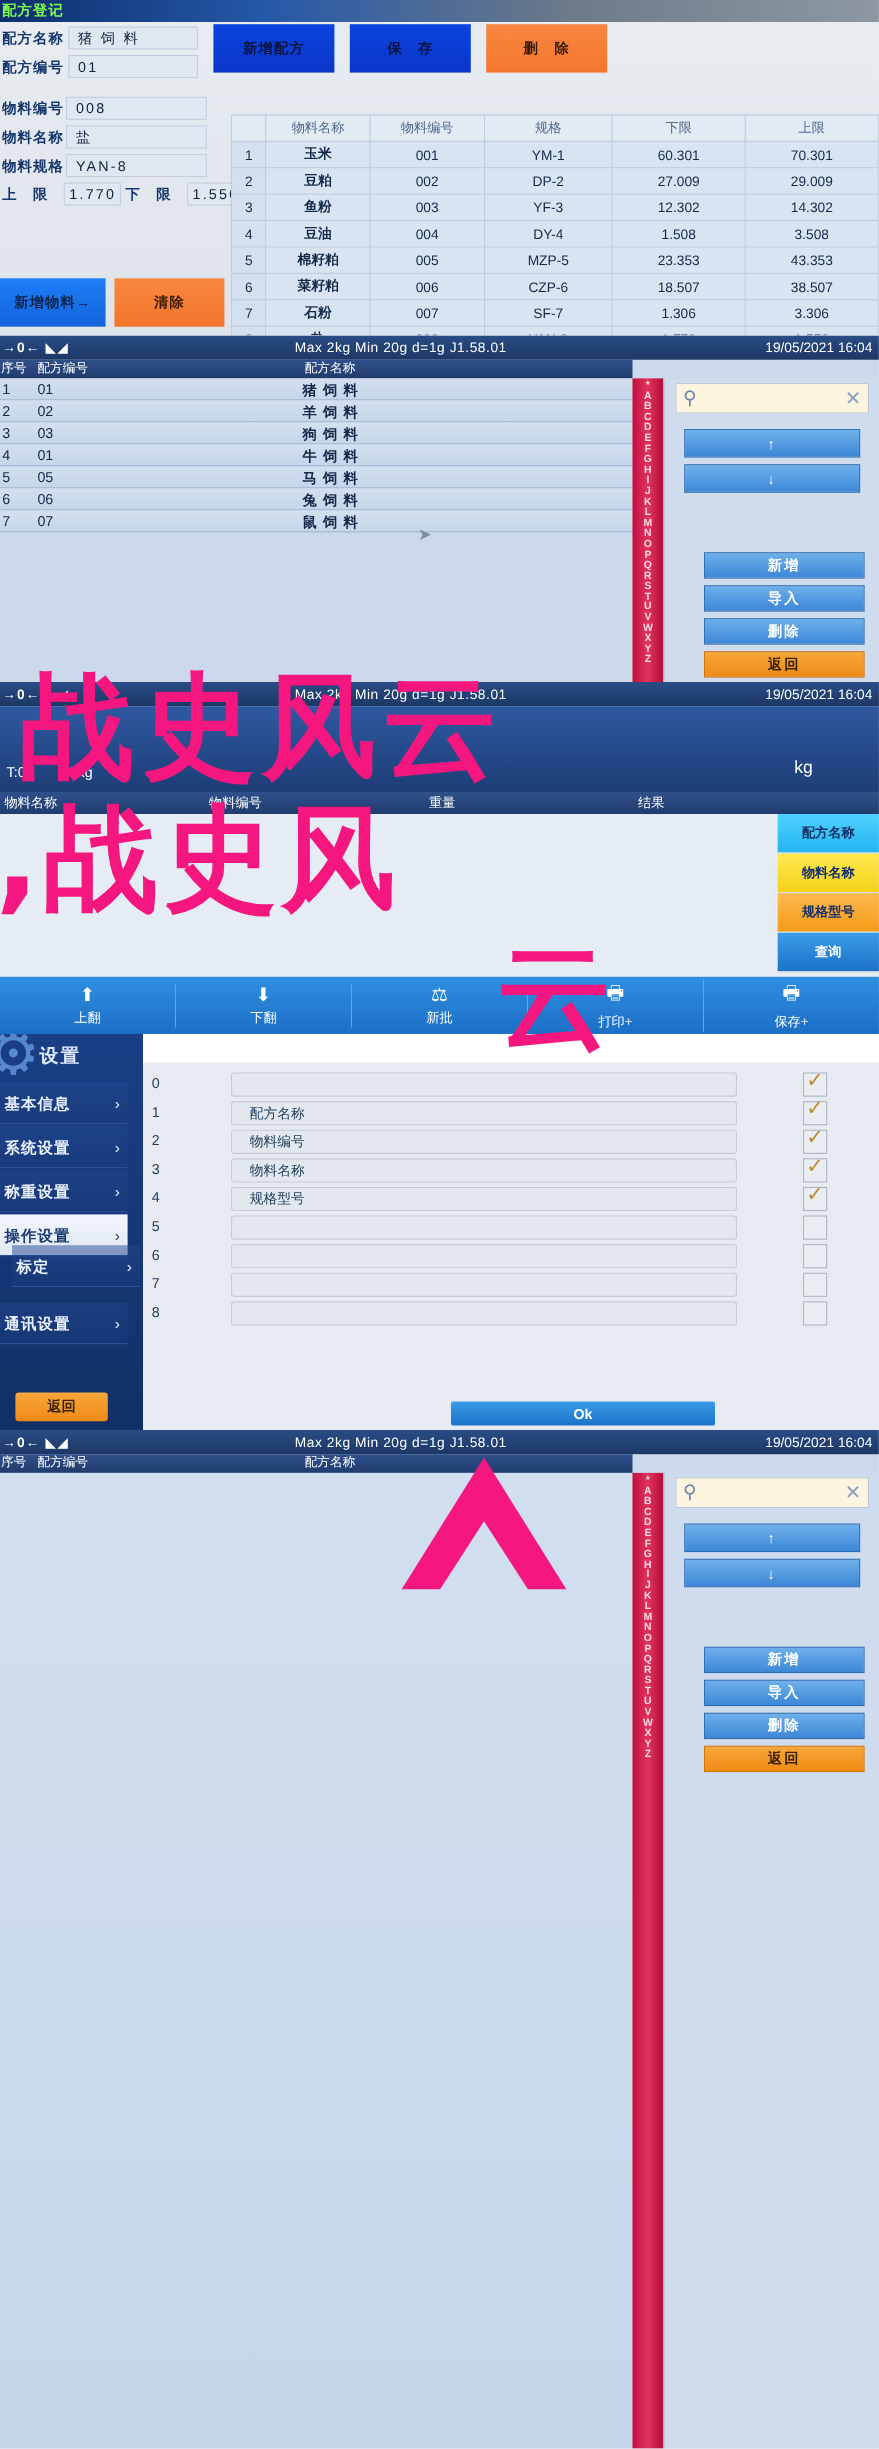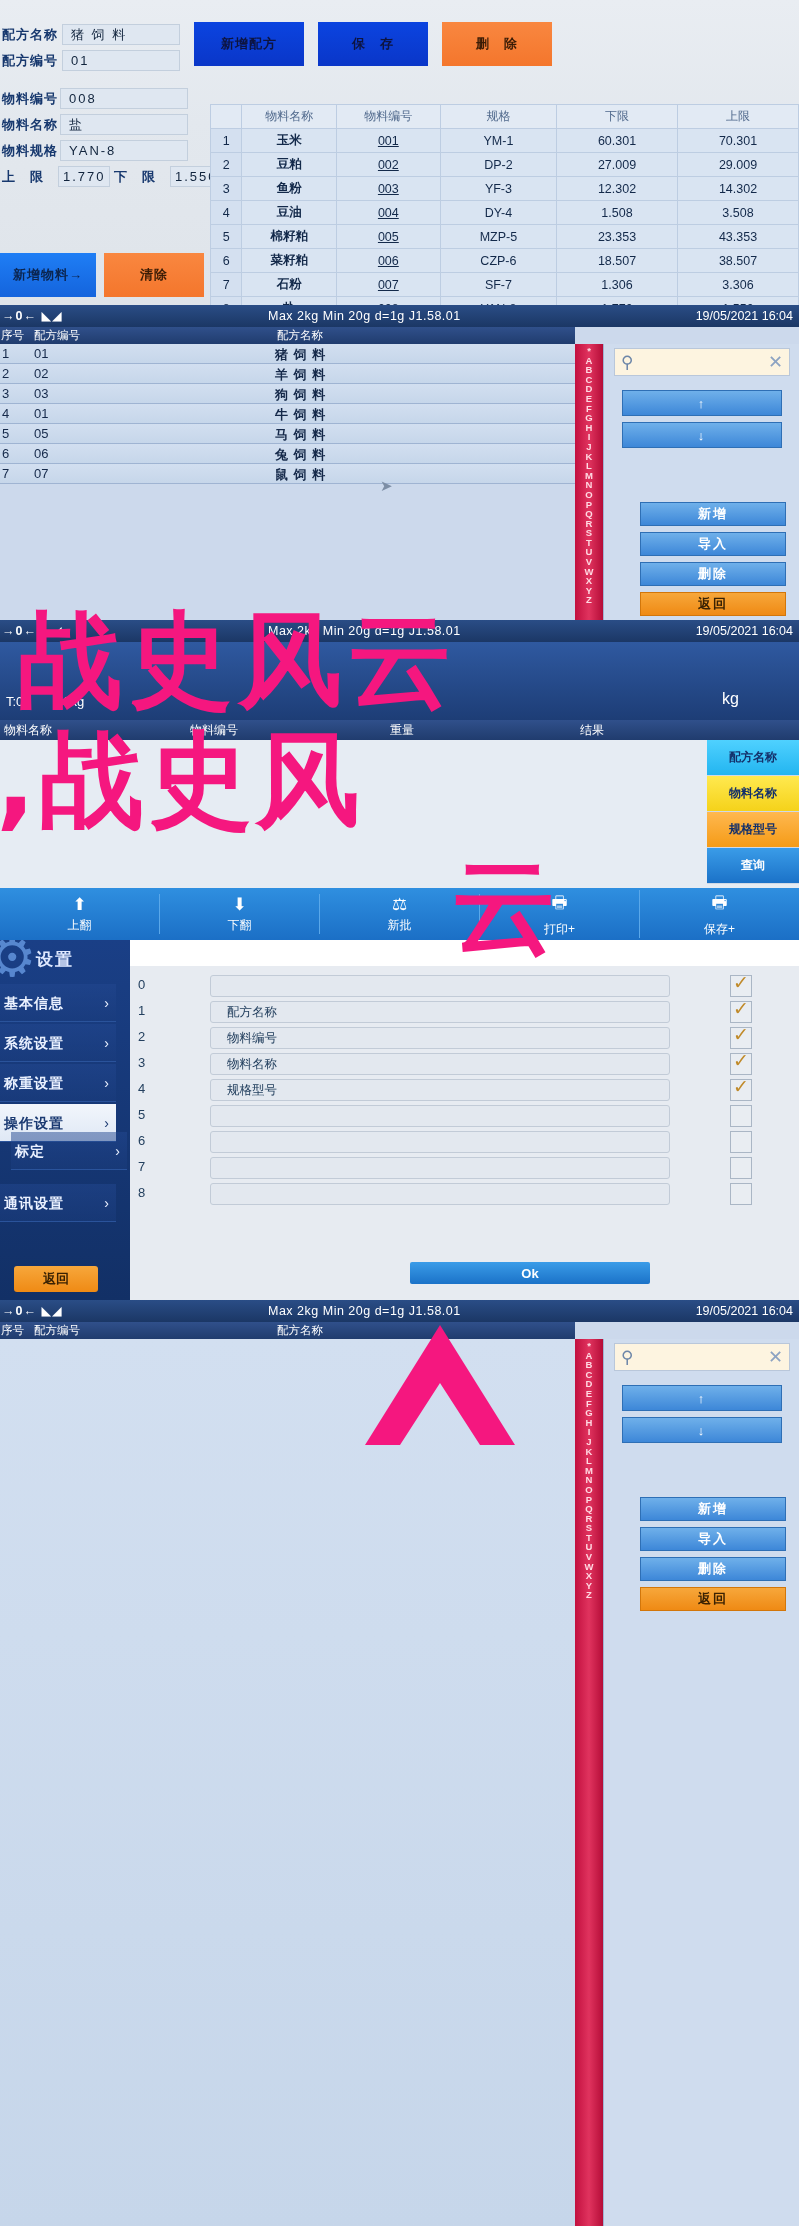--- a/index.html
+++ b/index.html
@@ -36,21 +36,21 @@
 
   
   #p1table { position:absolute; left:210px; top:104px; width:589px; border-collapse:collapse; }
   #p1table th, #p1table td {
     border:1px solid #bdcde2; font-size:12.5px; color:#13294a;
     height:24px; text-align:center; background:#d9e4f2;
   }
   #p1table th { background:#e2eaf4; color:#4a6punkt; color:#50698c; font-weight:normal; font-size:12px;}
   #p1table td.idx { width:26px; background:#d4e0f0; }
   #p1table td.nm { width:78px; font-weight:bold; }
-  #p1table td.code { width:86px;text-decoration:underline; }
+  #p1table td.code { width:86px; }
   #p1table td.spec { width:96px; }
   #p1table td.lim { width:100px; }
 
   
   .listpanel { background:#ccd9ec; }
   .scale-bar {
     position:absolute; left:0; top:0; width:799px; height:22px;
     background:linear-gradient(180deg,#2a4d86,#1b3765);
     color:#fff; font-size:12.5px; line-height:22px;
   }
@@ -155,39 +155,40 @@
     font-size:12.5px; color:#24405f; line-height:20px; padding-left:16px;
   }
   .id-row .cb {
     position:absolute; left:600px; top:1px; width:22px; height:22px;
     background:#e9edf2; border:1px solid #aab6c5;
   }
   .id-row .cb.on::after {
     content:"✓"; position:absolute; left:2px; top:-5px; font-size:19px; color:#c08a2a; font-weight:bold;
   }
   .ok-btn {
-    position:absolute; left:280px; bottom:16px; width:240px; height:22px;
+    position:absolute; left:280px; bottom:4px; width:240px; height:22px;
     background:linear-gradient(180deg,#3a9ce8,#1b72c8); color:#fff; font-size:13px; font-weight:bold;
     display:flex; align-items:center; justify-content:center; border-radius:2px; cursor:pointer;
   }
   .gear-deco { position:absolute; left:-12px; top:-14px; font-size:54px; color:#5e8fd8; opacity:.9; }
   .back-arrow { position:absolute; left:136px; top:2px; color:#fff; font-size:18px; cursor:pointer; }
 
   
   .wm { position:absolute; color:#f5177f; font-weight:bold; pointer-events:none;
         font-family:"DejaVu Sans","Liberation Sans",sans-serif; }
   .wm1 { left:18px; top:592px; font-size:104px; letter-spacing:6px; }
   .wm2 { left:-4px; top:712px; font-size:104px; letter-spacing:4px; }
   .wm3 { left:452px; top:838px; font-size:104px; }
   .wm-arrow { position:absolute; left:345px; top:1325px; width:190px; height:120px; }
 </style>
 </head>
 <body>
 
 <div class="panel" id="panel1">
+  <div class="p1-title">配方登记</div>
 
   <div class="fld-label" style="left:2px; top:26px;">配方名称</div>
   <div class="fld-box" style="left:62px; top:24px; width:118px; height:21px;">猪 饲 料</div>
 
   <div class="fld-label" style="left:2px; top:52px;">配方编号</div>
   <div class="fld-box" style="left:62px; top:50px; width:118px; height:21px;">01</div>
 
   <div class="fld-label" style="left:2px; top:90px;">物料编号</div>
   <div class="fld-box" style="left:60px; top:88px; width:128px; height:21px;">008</div>
 

